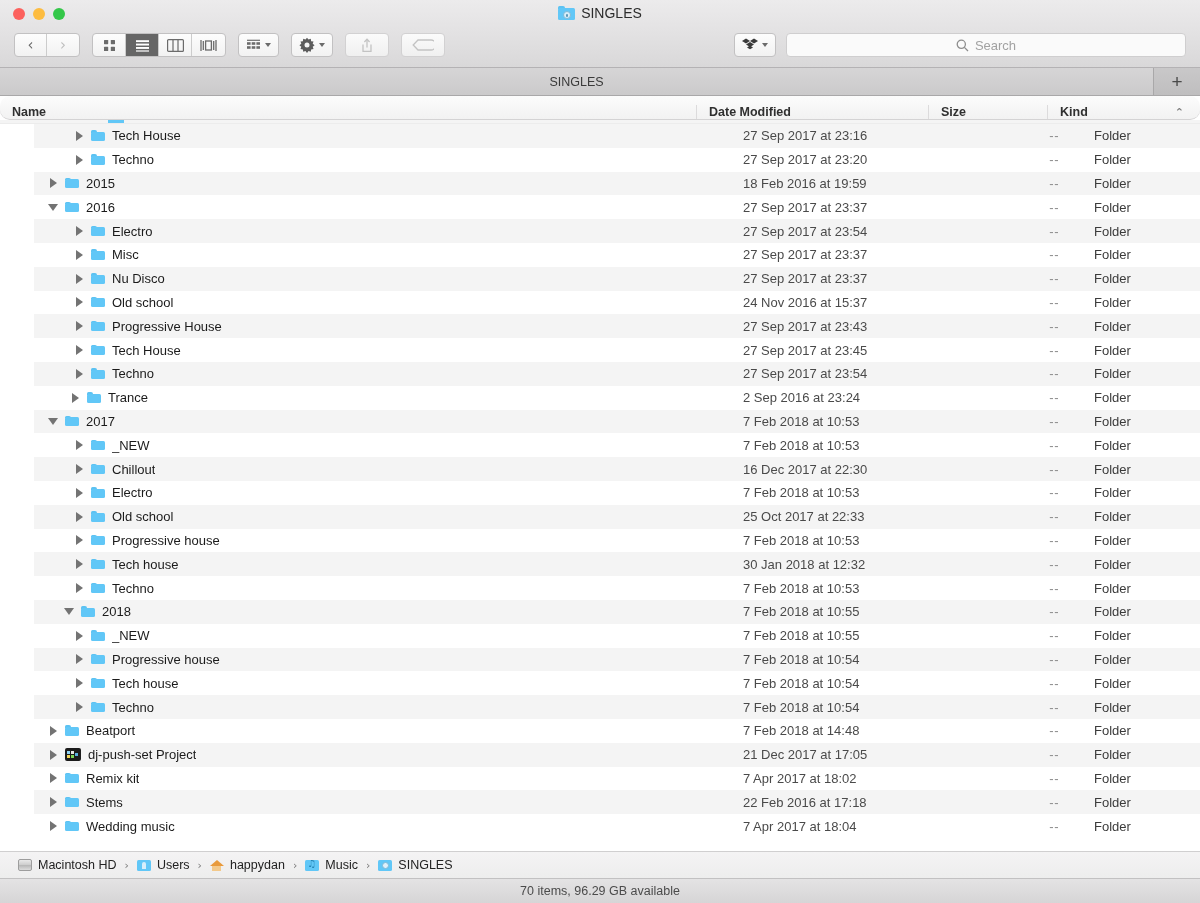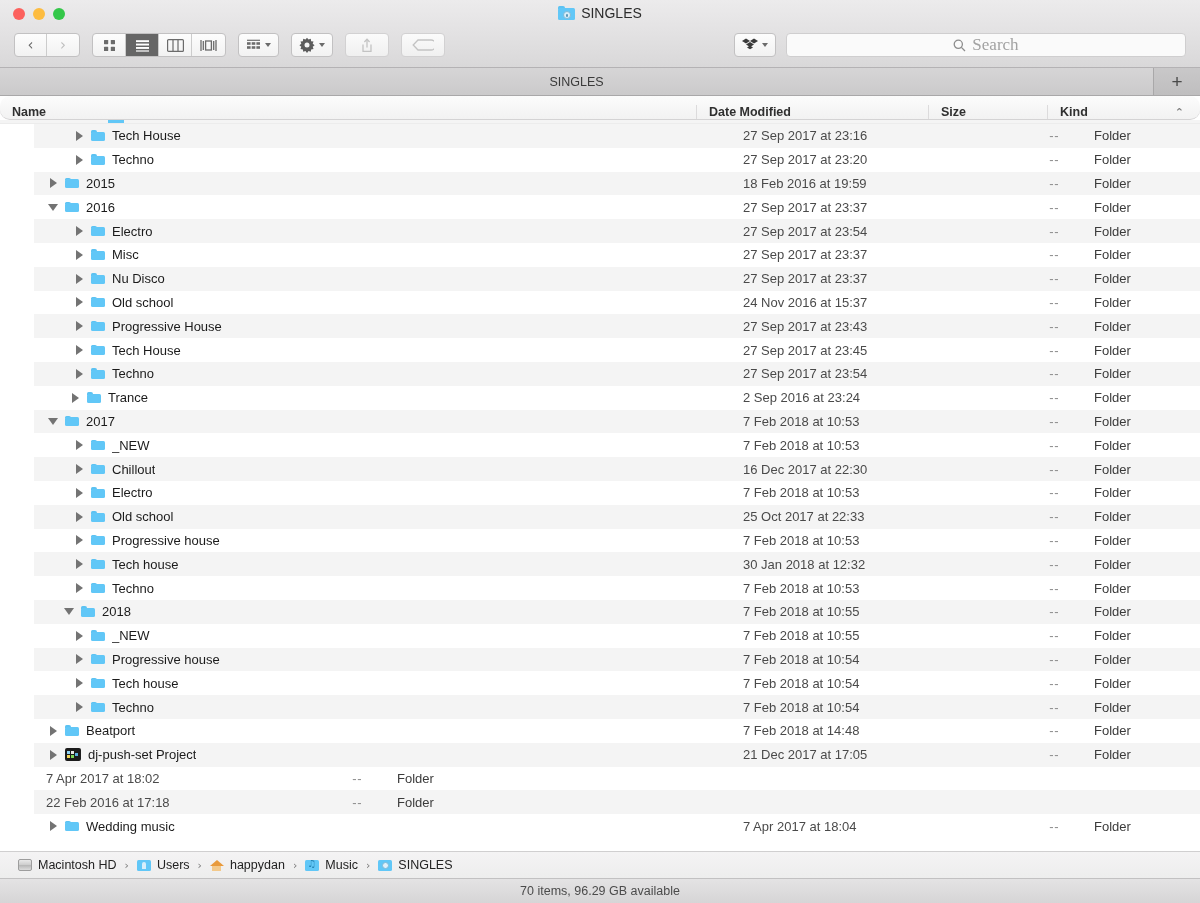--- a/index.html
+++ b/index.html
@@ -203,23 +203,22 @@
     background: #fafafa;
     border: 1px solid #cfcecf;
     box-sizing: border-box;
     display: flex;
     align-items: center;
     justify-content: center;
     gap: 6px;
     position: relative;
   }
   .searchbox .sph {
-    font-size: 17px;
+    font-size: 13px;
     color: #a2a2a2;
-    font-family: Liberation Serif, serif;
   }
 
   
   .tabbar {
     height: 28px;
     background: linear-gradient(to bottom,#d0cfd0,#c6c5c6);
     border-bottom: 1px solid #a9a8a9;
     display: flex;
     flex: 0 0 auto;
     box-sizing: border-box;
@@ -980,25 +979,39 @@
               <span class="p4"></span>
               <span class="p5"></span>
             </span>
             <span class="nm">dj-push-set Project</span>
           </div>
           <div class="c-date">21 Dec 2017 at 17:05</div>
           <div class="c-size">--</div>
           <div class="c-kind">Folder</div>
         </div>
         <div class="row even">
+          <div class="c-name" style="padding-left: 13px;">
+            <span class="disc-tri">
+              <i></i>
+            </span>
+            <span class="folder-ic sm"></span>
+            <span class="nm">Remix kit</span>
+          </div>
           <div class="c-date">7 Apr 2017 at 18:02</div>
           <div class="c-size">--</div>
           <div class="c-kind">Folder</div>
         </div>
         <div class="row odd">
+          <div class="c-name" style="padding-left: 13px;">
+            <span class="disc-tri">
+              <i></i>
+            </span>
+            <span class="folder-ic sm"></span>
+            <span class="nm">Stems</span>
+          </div>
           <div class="c-date">22 Feb 2016 at 17:18</div>
           <div class="c-size">--</div>
           <div class="c-kind">Folder</div>
         </div>
         <div class="row even">
           <div class="c-name" style="padding-left: 13px;">
             <span class="disc-tri">
               <i></i>
             </span>
             <span class="folder-ic sm"></span>

